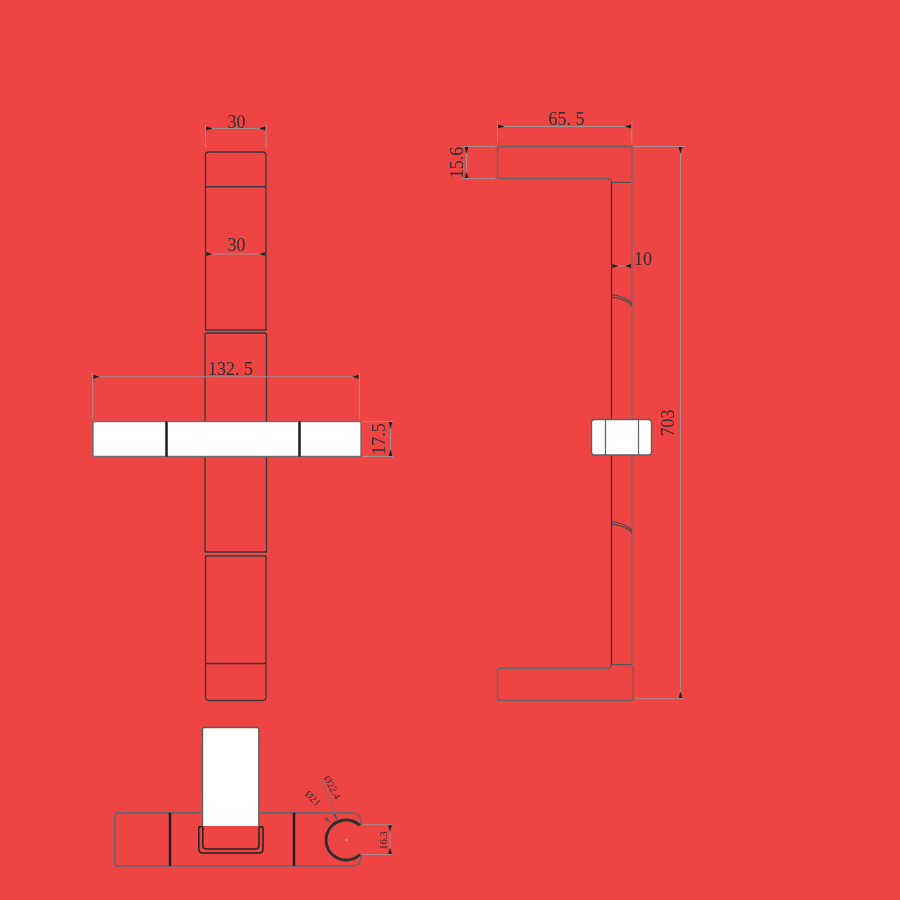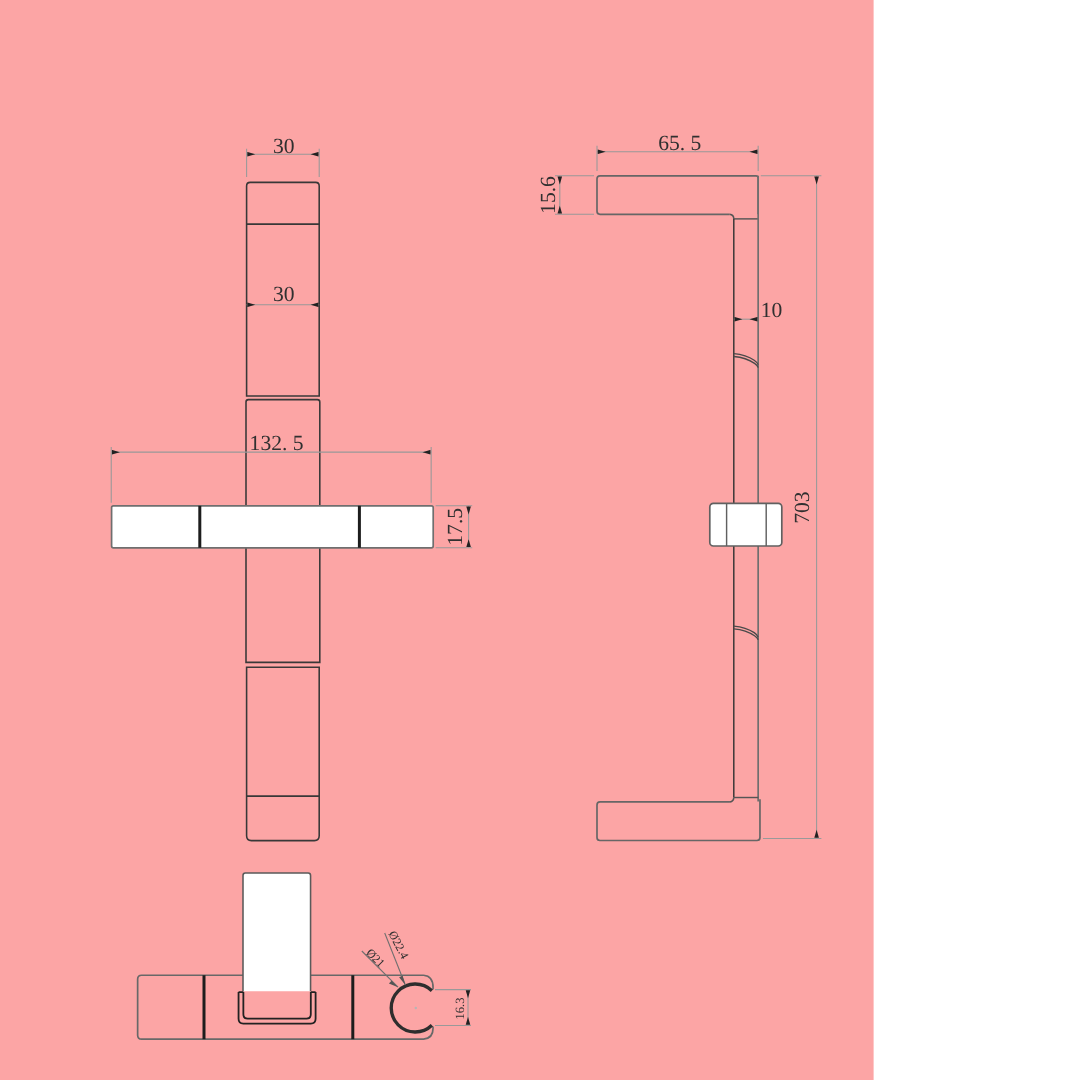--- a/index.html
+++ b/index.html
@@ -1,16 +1,16 @@
 <!DOCTYPE html>
 <html><head>
 <meta charset="utf-8">
 <style>
   html,body{margin:0;padding:0;background:#ffffff;overflow:hidden;}
-  .wrap{width:728px;height:900px;background:#fca5a5;}
+  .wrap{width:900px;height:900px;background:#ef4444;}
   text{font-family:"Liberation Serif", serif; fill:#303030;}
 </style>
 </head>
 <body>
 <div class="wrap">
 <svg width="900" height="900" viewBox="0 0 900 900">
 <defs>
   <marker id="ar" viewBox="0 0 8 4.4" refX="7.5" refY="2.2" markerWidth="8" markerHeight="4.4" orient="auto-start-reverse" markerUnits="userSpaceOnUse">
     <path d="M0.3,2.2 L6.9,0.3 L6.9,4.1 Z" fill="#222222"></path>
   </marker>

